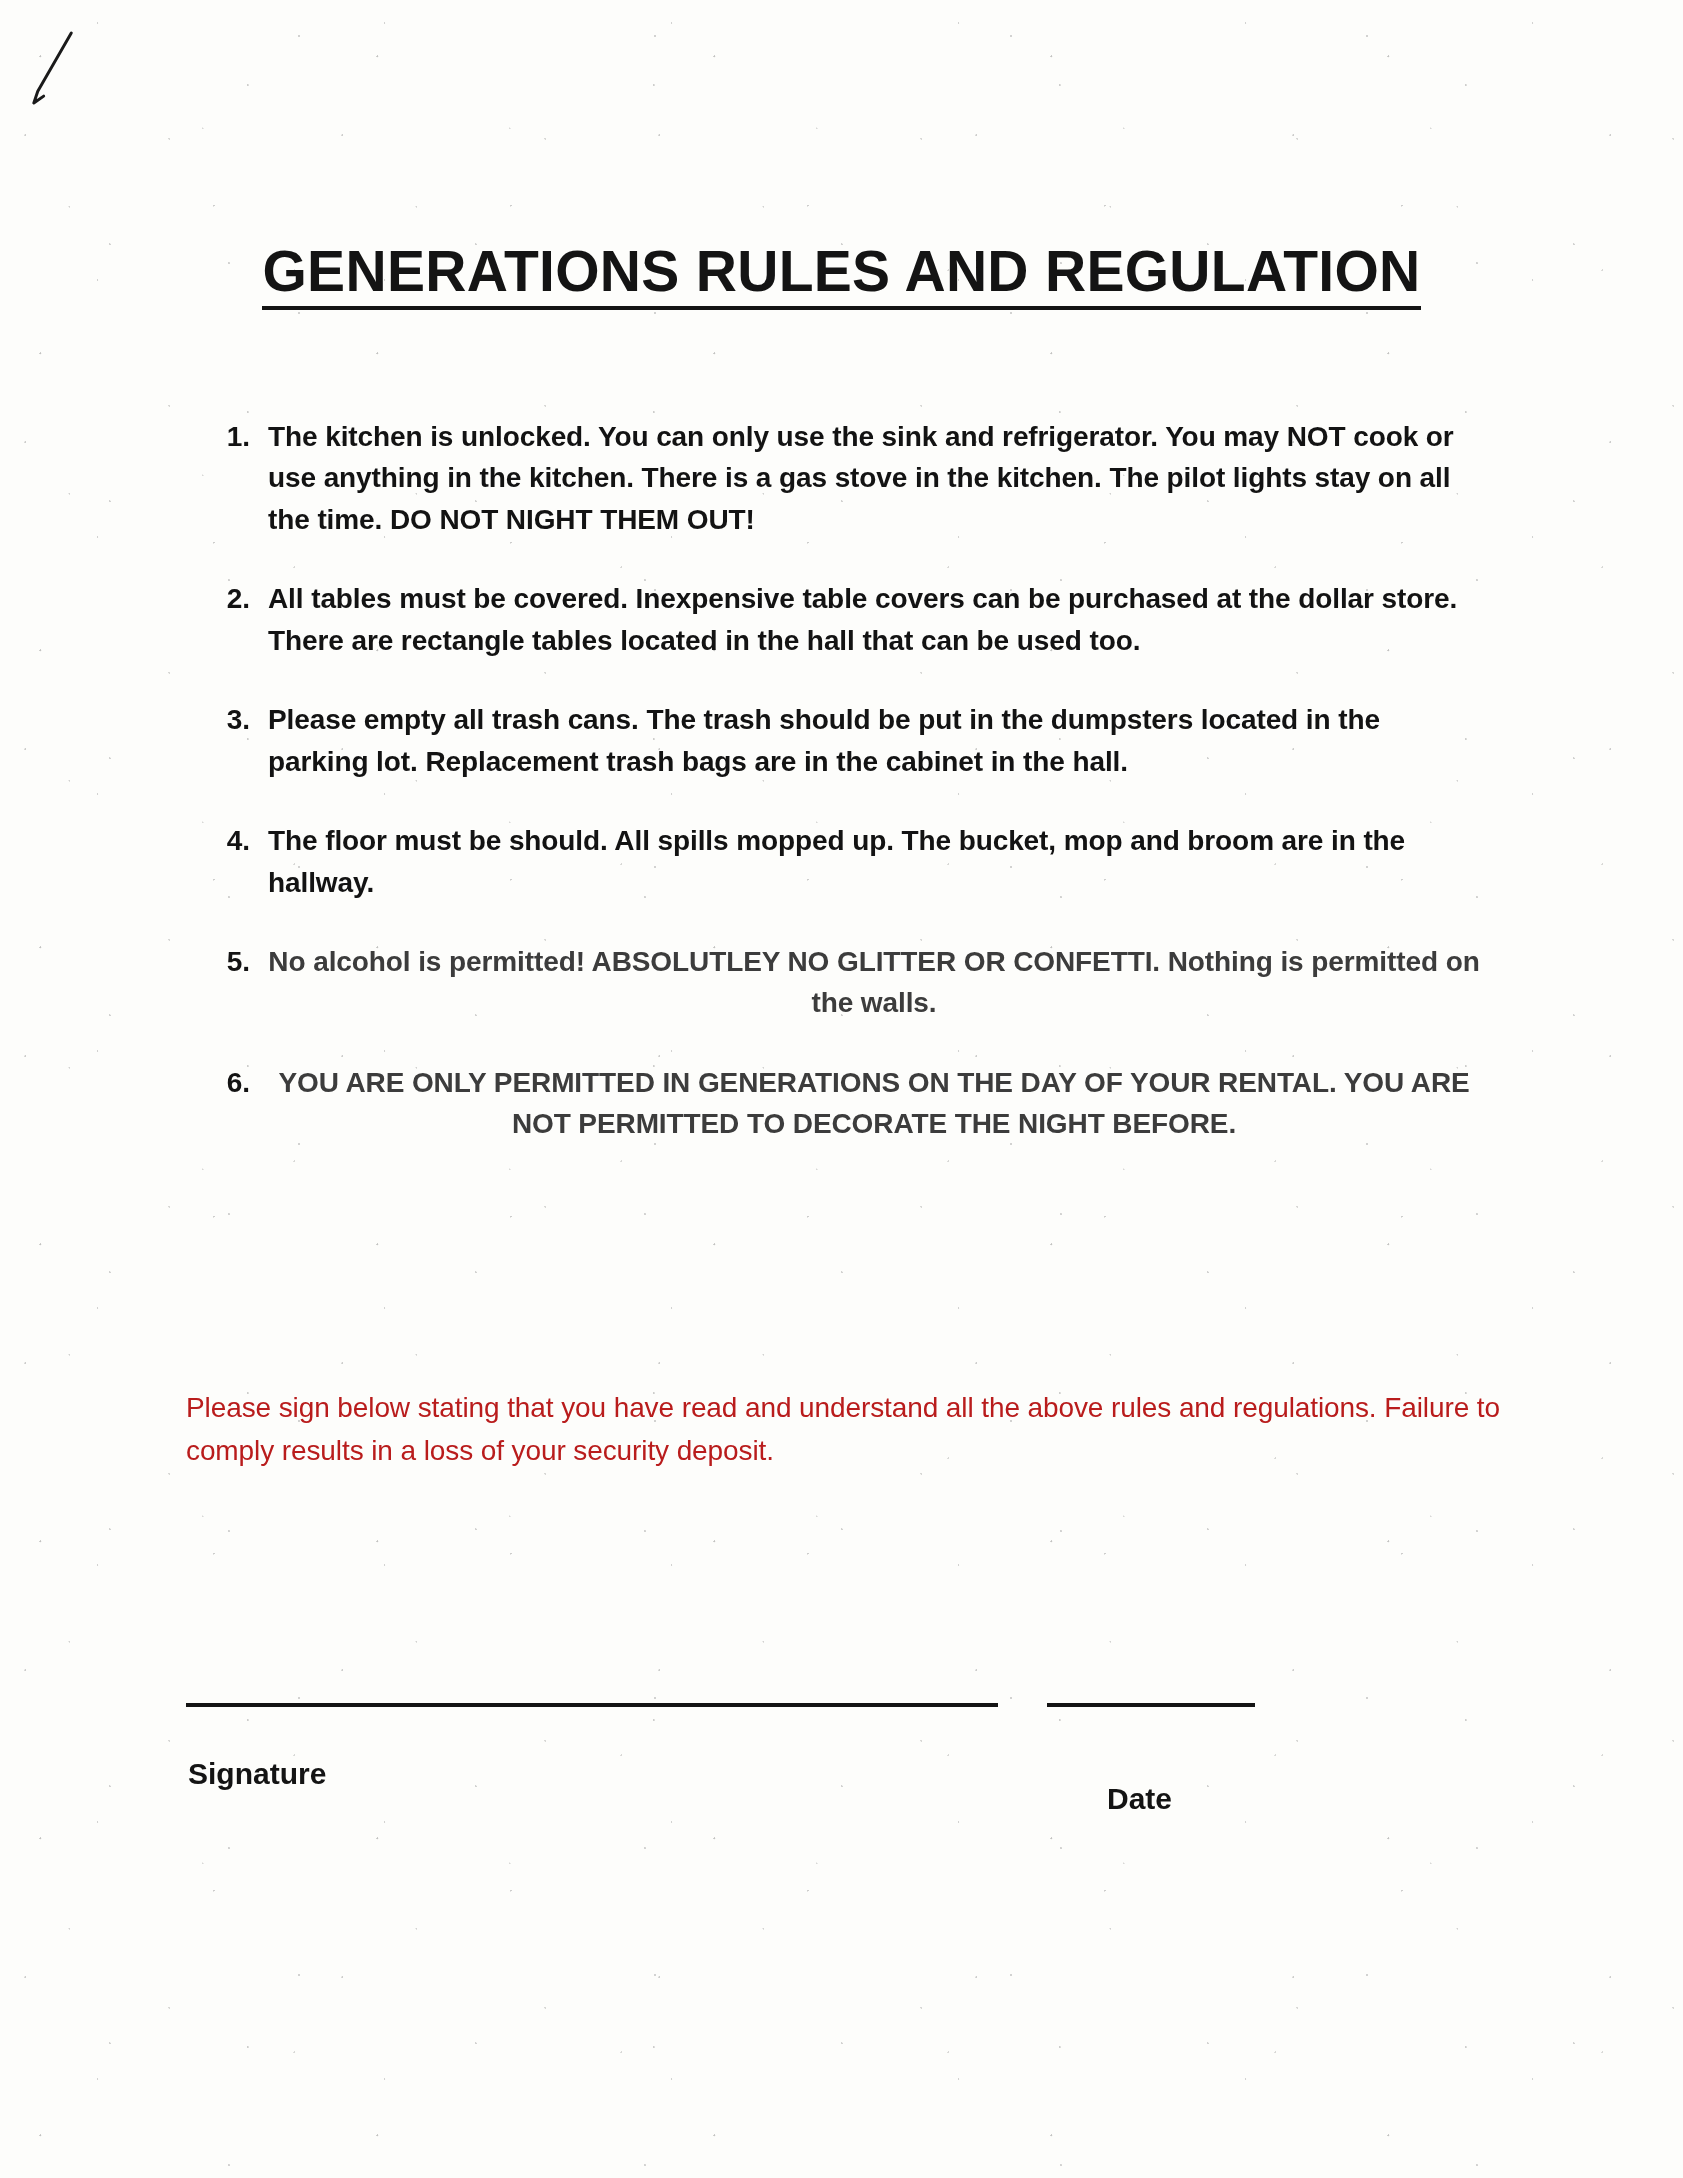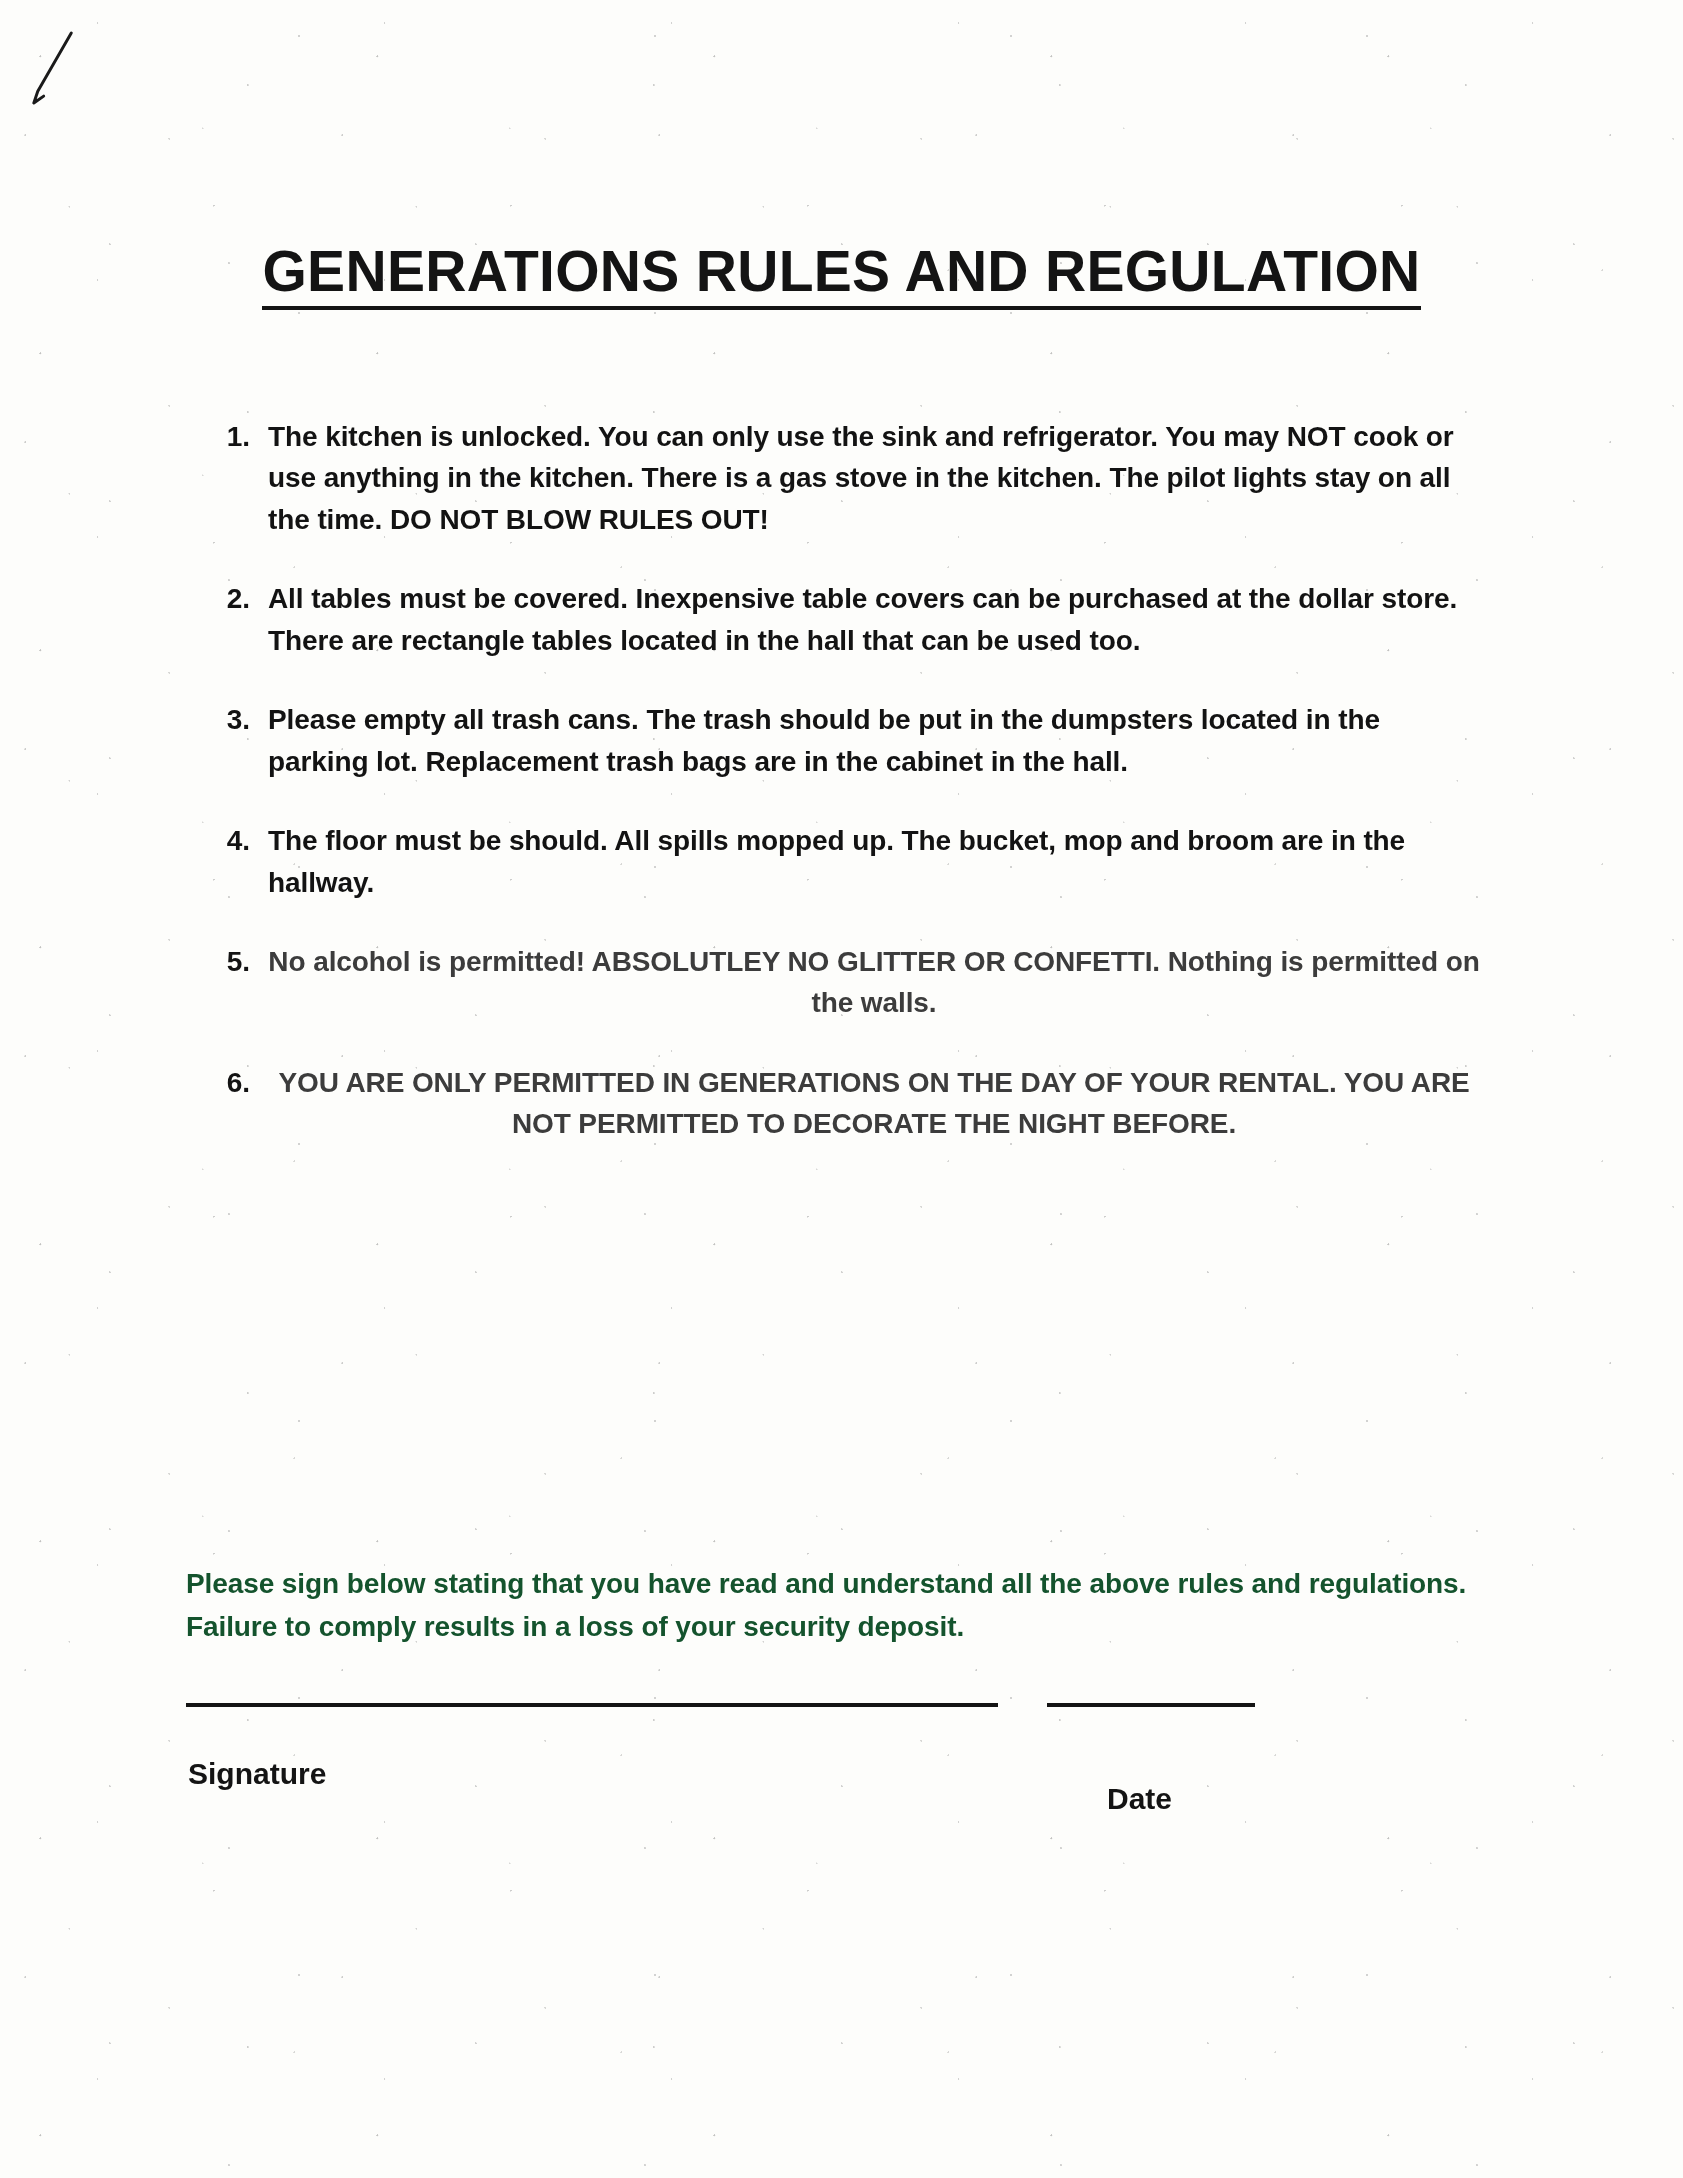--- a/index.html
+++ b/index.html
@@ -113,26 +113,26 @@
   }
   .rule-text.faded {
     color: #2c2c2c;
     opacity: 0.92;
     text-align: center;
   }
 
   .closing {
     position: absolute;
     left: 186px;
-    top: 1563px;
+    top: 1387px;
     width: 1317px;
     font-size: 28px;
-    font-weight: bold;
+    font-weight: normal;
     line-height: 1.52;
-    color: #14532d;
+    color: #b91c1c;
     letter-spacing: -0.1px;
   }
 
   .sig-row {
     position: absolute;
     left: 186px;
     top: 1703px;
     width: 1317px;
   }
   .sig-line {
@@ -177,21 +177,21 @@
   </svg>
 
   <div class="content">
 
     <div class="doc-title"><span class="u">GENERATIONS RULES AND REGULATION</span></div>
 
     <div class="rules">
 
       <div class="rule">
         <div class="rule-num">1.</div>
-        <div class="rule-text">The kitchen is unlocked. You can only use the sink and refrigerator. You may NOT cook or use anything in the kitchen.  There is a gas stove in the kitchen. The pilot lights stay on all the time. DO NOT BLOW RULES OUT!</div>
+        <div class="rule-text">The kitchen is unlocked. You can only use the sink and refrigerator. You may NOT cook or use anything in the kitchen.  There is a gas stove in the kitchen. The pilot lights stay on all the time. DO NOT NIGHT THEM OUT!</div>
       </div>
 
       <div class="rule">
         <div class="rule-num">2.</div>
         <div class="rule-text">All tables must be covered.  Inexpensive table covers can be purchased at the dollar store. There are rectangle tables located in the hall that can be used too.</div>
       </div>
 
       <div class="rule">
         <div class="rule-num">3.</div>
         <div class="rule-text">Please empty all trash cans. The trash should be put in the dumpsters located in the parking lot. Replacement trash bags are in the cabinet in the hall.</div>

